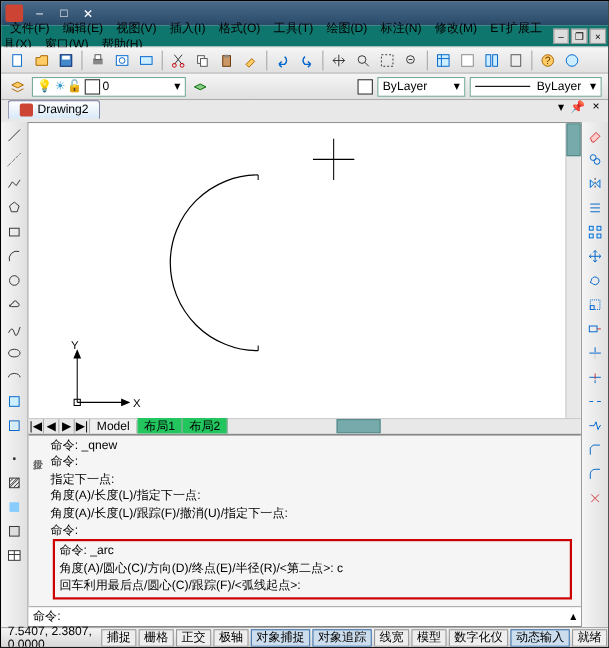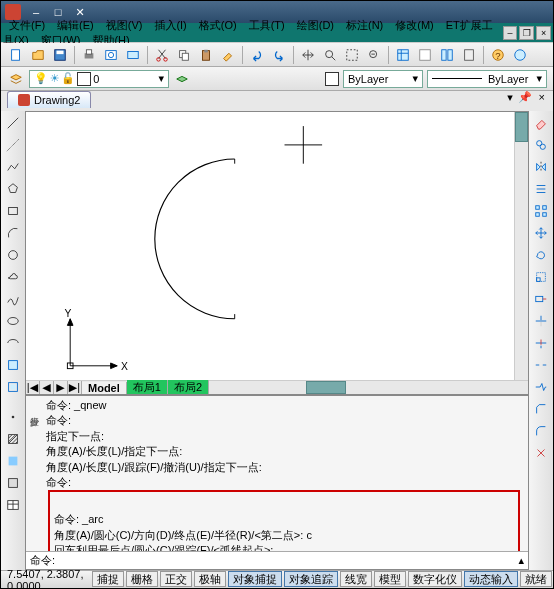--- a/index.html
+++ b/index.html
@@ -30,26 +30,26 @@
 .sbtn svg{width:14px;height:14px}
 .center{flex:1;display:flex;flex-direction:column;background:#fff;border:1px solid #888;min-height:0}
 .canvas{flex:1;position:relative;background:#fff;overflow:hidden}
 .canvas .scroll-v{position:absolute;right:0;top:0;width:14px;height:calc(100% - 14px);background:#e8e8e8;border-left:1px solid #ccc}
 .canvas .scroll-v .thumb{position:absolute;top:0;width:100%;height:30px;background:#7aa;border:1px solid #588}
 .canvas .scroll-h{position:absolute;bottom:0;left:0;height:14px;width:100%;background:#e8e8e8;border-top:1px solid #ccc;display:flex;align-items:center}
 .canvas .scroll-h .thumb{position:absolute;left:280px;height:100%;width:40px;background:#7aa;border:1px solid #588}
 .modeltabs{display:flex;align-items:center;font-size:10px;height:14px}
 .modeltabs .nav{width:14px;text-align:center;cursor:pointer;border-right:1px solid #aaa}
 .modeltabs .mt{padding:0 6px;border-right:1px solid #aaa;cursor:pointer;background:#22c55e}
-.modeltabs .mt.active{font-weight:bold;background:#f0f0f0}
+.modeltabs .mt.active{font-weight:normal;background:#f0f0f0}
 .cmdarea{height:175px;background:#f5f5f5;border-top:2px solid #888;display:flex;flex-direction:column;font-size:10px;font-family:SimSun,monospace}
 .cmdhist{flex:1;padding:2px 4px;overflow:hidden;line-height:1.4;position:relative}
 .cmdhist .leftlbl{position:absolute;left:2px;top:14px;writing-mode:vertical-rl;font-size:9px;color:#555}
 .cmdhist .line{white-space:nowrap;padding-left:16px}
-.cmdbox{border:2px solid #c00;margin:0 4px 2px 18px;padding:20px 4px;line-height:1.4}
+.cmdbox{border:2px solid #c00;margin:0 4px 2px 18px;padding:2px 4px;line-height:1.4}
 .cmdinput{height:18px;border-top:1px solid #aaa;display:flex;align-items:center;padding:0 4px;background:#fff}
 .cmdinput input{flex:1;border:none;outline:none;font-size:10px;font-family:SimSun}
 .statusbar{height:18px;background:linear-gradient(#f5f5f5,#d8d8d8);border-top:1px solid #aaa;display:flex;align-items:center;font-size:10px}
 .statusbar .coords{padding:0 6px;flex:1}
 .statusbar .sbtn2{padding:1px 4px;border:1px solid #999;background:#eee;margin:0 1px;cursor:pointer}
 .statusbar .sbtn2.active{background:#cde;border-color:#47a}
 </style>
 </head>
 <body>
 

